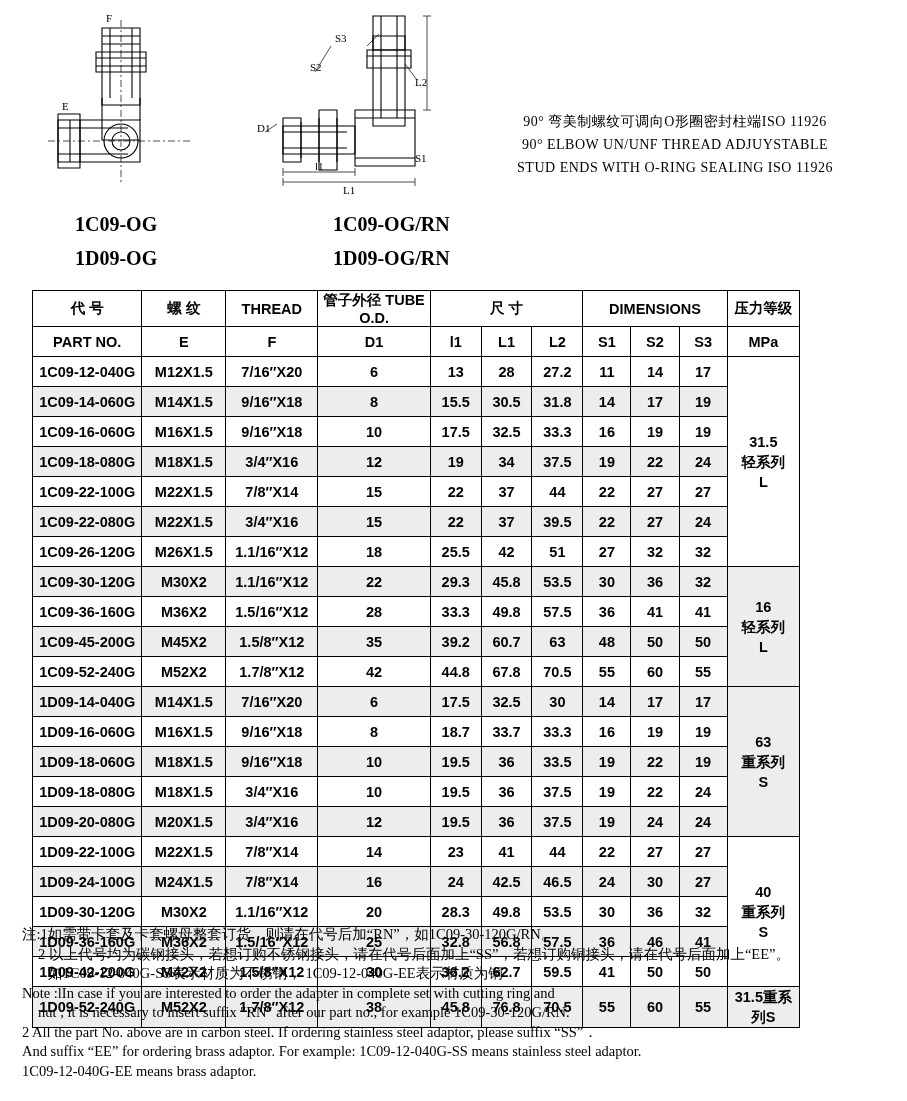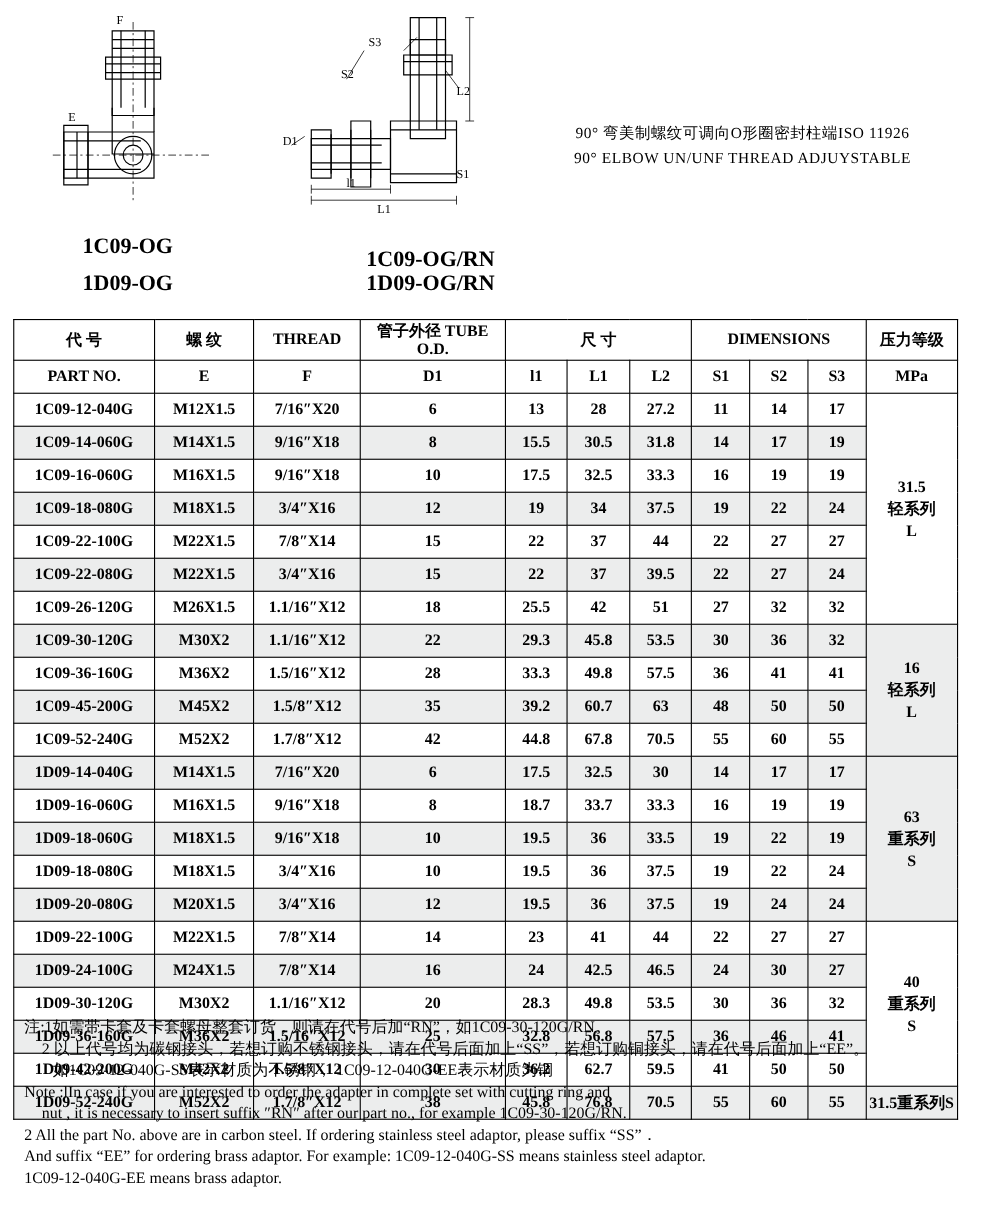--- a/index.html
+++ b/index.html
@@ -21,29 +21,29 @@
     position:absolute;left:455px;top:110px;width:440px;
     text-align:center;font-family:"Liberation Serif",serif;
   }
   .title-block div{font-size:14px;line-height:23px;letter-spacing:.5px;}
 
   
   .codes{position:absolute;left:0;top:205px;width:760px;height:80px;}
   .codes .c{position:absolute;font-size:20px;font-weight:bold;font-family:"Liberation Serif",serif;}
   .c1{left:75px;top:8px;}
   .c2{left:75px;top:42px;}
-  .c3{left:333px;top:20px;}
+  .c3{left:333px;top:8px;}
   .c4{left:333px;top:42px;}
 
   
   table.main{
-    position:absolute;left:12px;top:290px;
+    position:absolute;left:32px;top:290px;
     border-collapse:collapse;
-    width:859px;
-    font-family:Liberation Serif, serif;
+    width:768px;
+    font-family:Liberation Sans, sans-serif;
   }
   table.main td, table.main th{
     border:1px solid #000;
     text-align:center;
     vertical-align:middle;
     font-size:14.5px;
     padding:0;
     height:29px;
     font-weight:bold;
   }
@@ -175,20 +175,21 @@
         <text class="lbl" x="2" y="126" fill="#000">D1</text>
         <text class="lbl" x="160" y="156" fill="#000">S1</text>
         <text class="lbl" x="60" y="164" fill="#000">l1</text>
         <text class="lbl" x="88" y="188" fill="#000">L1</text>
       </svg>
     </div>
 
     <div class="title-block">
       <div>90°  弯美制螺纹可调向O形圈密封柱端ISO 11926</div>
       <div>90°  ELBOW UN/UNF THREAD ADJUYSTABLE</div>
+      <div>STUD ENDS WITH O-RING SEALING ISO 11926</div>
     </div>
   </div>
 
   <div class="codes">
     <div class="c c1">1C09-OG</div>
     <div class="c c2">1D09-OG</div>
     <div class="c c3">1C09-OG/RN</div>
     <div class="c c4">1D09-OG/RN</div>
   </div>
 

